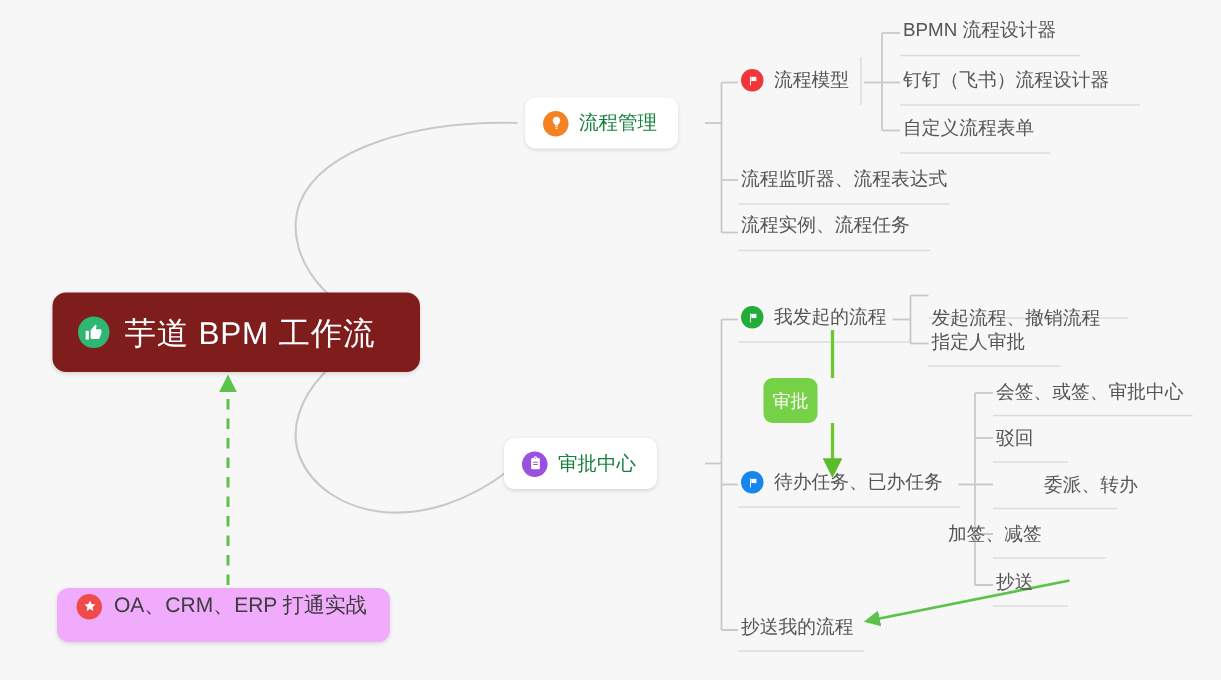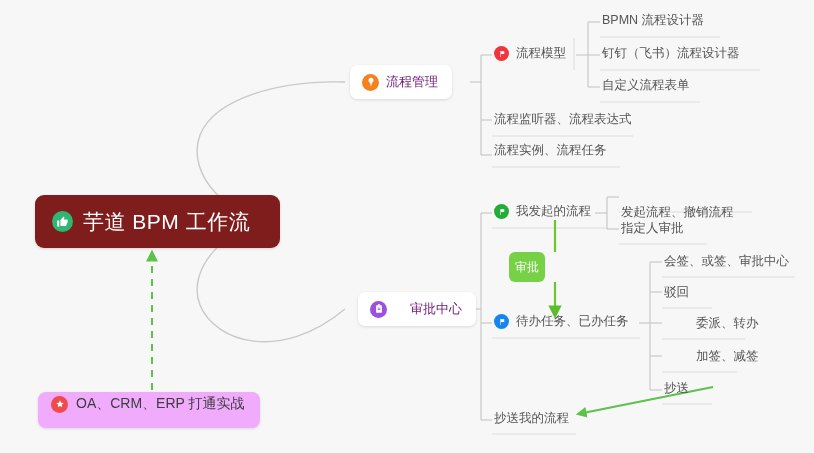--- a/index.html
+++ b/index.html
@@ -59,21 +59,21 @@
     box-shadow: 0 1px 3px rgba(0,0,0,0.12);
     display: flex;
     align-items: center;
     padding: 0 14px 0 12px;
     height: 34px;
     box-sizing: border-box;
     z-index: 5;
   }
   .branch-label {
     font-size: 13px;
-    color: #701a75;
+    color: #15803d;
     margin-left: 7px;
     white-space: nowrap;
   }
 
   
   .highlight-node {
     position: absolute;
     left: 38px;
     top: 392px;
     height: 36px;
@@ -240,21 +240,21 @@
       <svg width="10" height="10" viewBox="0 0 24 24" fill="#ffffff">
         <path d="M12 2C8.7 2 6 4.7 6 8c0 2.4 1.4 4.1 2.5 5.3 0.6 0.7 0.9 1.1 0.9 1.7v1h5.2v-1
                  c0-0.6 0.3-1 0.9-1.7C16.6 12.1 18 10.4 18 8c0-3.3-2.7-6-6-6z"></path>
         <rect x="9.6" y="17.2" width="4.8" height="1.5" rx="0.7"></rect>
         <rect x="10.3" y="20" width="3.4" height="1.5" rx="0.7"></rect>
       </svg>
     </span>
     <span class="branch-label">流程管理</span>
   </div>
 
-  <div class="branch-node" style="left:358px; top:292px;gap:16px;">
+  <div class="branch-node" style="left:336px; top:292px;">
     <span class="ic ic-md" style="background:#9b51e0;">
       <svg width="10" height="10" viewBox="0 0 24 24" fill="#ffffff">
         <path d="M17 3h-2.2a2.8 2.8 0 0 0-5.6 0H7a2 2 0 0 0-2 2v14a2 2 0 0 0 2 2h10a2 2 0 0 0
                  2-2V5a2 2 0 0 0-2-2zm-5-0.8a1 1 0 1 1 0 2 1 1 0 0 1 0-2z"></path>
         <rect x="8.2" y="9" width="7.6" height="1.6" rx="0.8" fill="#9b51e0"></rect>
         <rect x="8.2" y="12.6" width="7.6" height="1.6" rx="0.8" fill="#9b51e0"></rect>
       </svg>
     </span>
     <span class="branch-label">审批中心</span>
   </div>
@@ -320,21 +320,21 @@
 
   <div class="leaf" style="left:664px; top:253px;">
     <span class="leaf-text">会签、或签、审批中心</span>
   </div>
   <div class="leaf" style="left:664px; top:284px;">
     <span class="leaf-text">驳回</span>
   </div>
   <div class="leaf" style="left:664px; top:315px;margin-left:32px;">
     <span class="leaf-text">委派、转办</span>
   </div>
-  <div class="leaf" style="left:696px; top:348px;">
+  <div class="leaf" style="left:632px; top:348px;">
     <span class="leaf-text">加签、减签</span>
   </div>
   <div class="leaf" style="left:664px; top:380px;">
     <span class="leaf-text">抄送</span>
   </div>
 
   <div class="flow-badge">
     <span>审批</span>
   </div>
 

